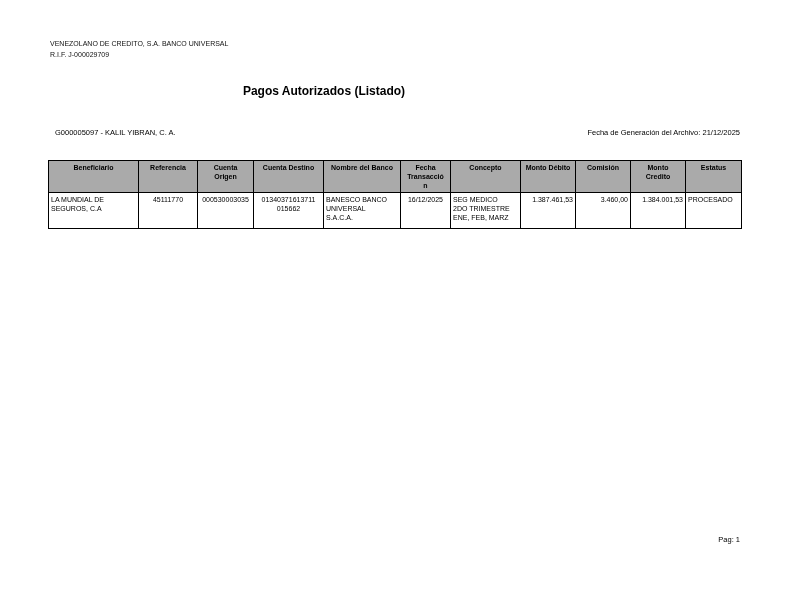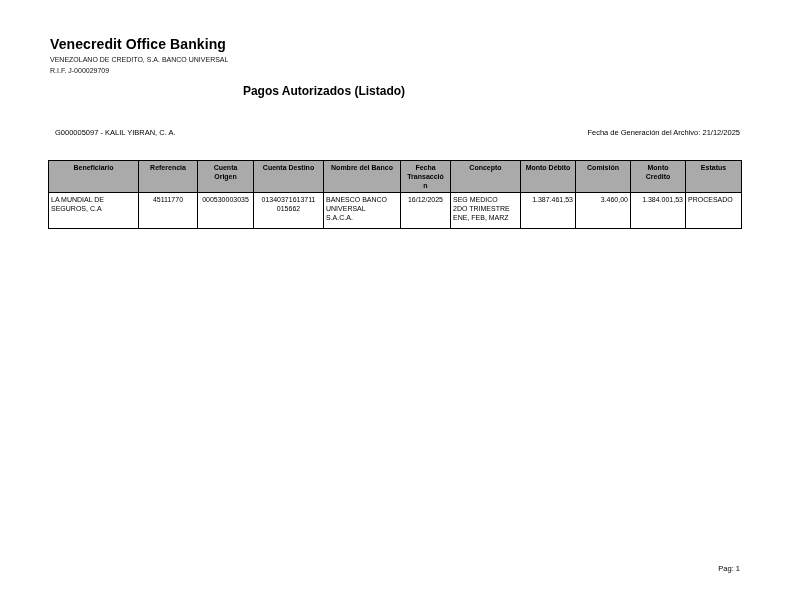--- a/index.html
+++ b/index.html
@@ -90,32 +90,31 @@
   table.payments td:nth-child(4) { text-align: center; }
   table.payments td:nth-child(5) { text-align: left; }
   table.payments td:nth-child(6) { text-align: center; }
   table.payments td:nth-child(7) { text-align: left; }
   table.payments td:nth-child(8) { text-align: right; }
   table.payments td:nth-child(9) { text-align: right; }
   table.payments td:nth-child(10){ text-align: right; }
   table.payments td:nth-child(11){ text-align: left; }
   .page-footer {
     position: absolute;
-    top: 564px;
+    top: 535px;
     right: 52px;
     font-size: 7.5px;
   }
 </style>
 </head>
 <body>
 
 <div>
 
   <div class="brand">
-    <div class="brand-title">Venecredit Office Banking</div>
     <div class="brand-sub">VENEZOLANO DE CREDITO, S.A. BANCO UNIVERSAL</div>
     <div class="brand-rif">R.I.F. J-000029709</div>
   </div>
 
   <div class="report-title">Pagos Autorizados (Listado)</div>
 
   <div class="info-row">
     <span>G000005097 - KALIL YIBRAN, C. A.</span>
     <span>Fecha de Generación del Archivo: 21/12/2025</span>
   </div>

